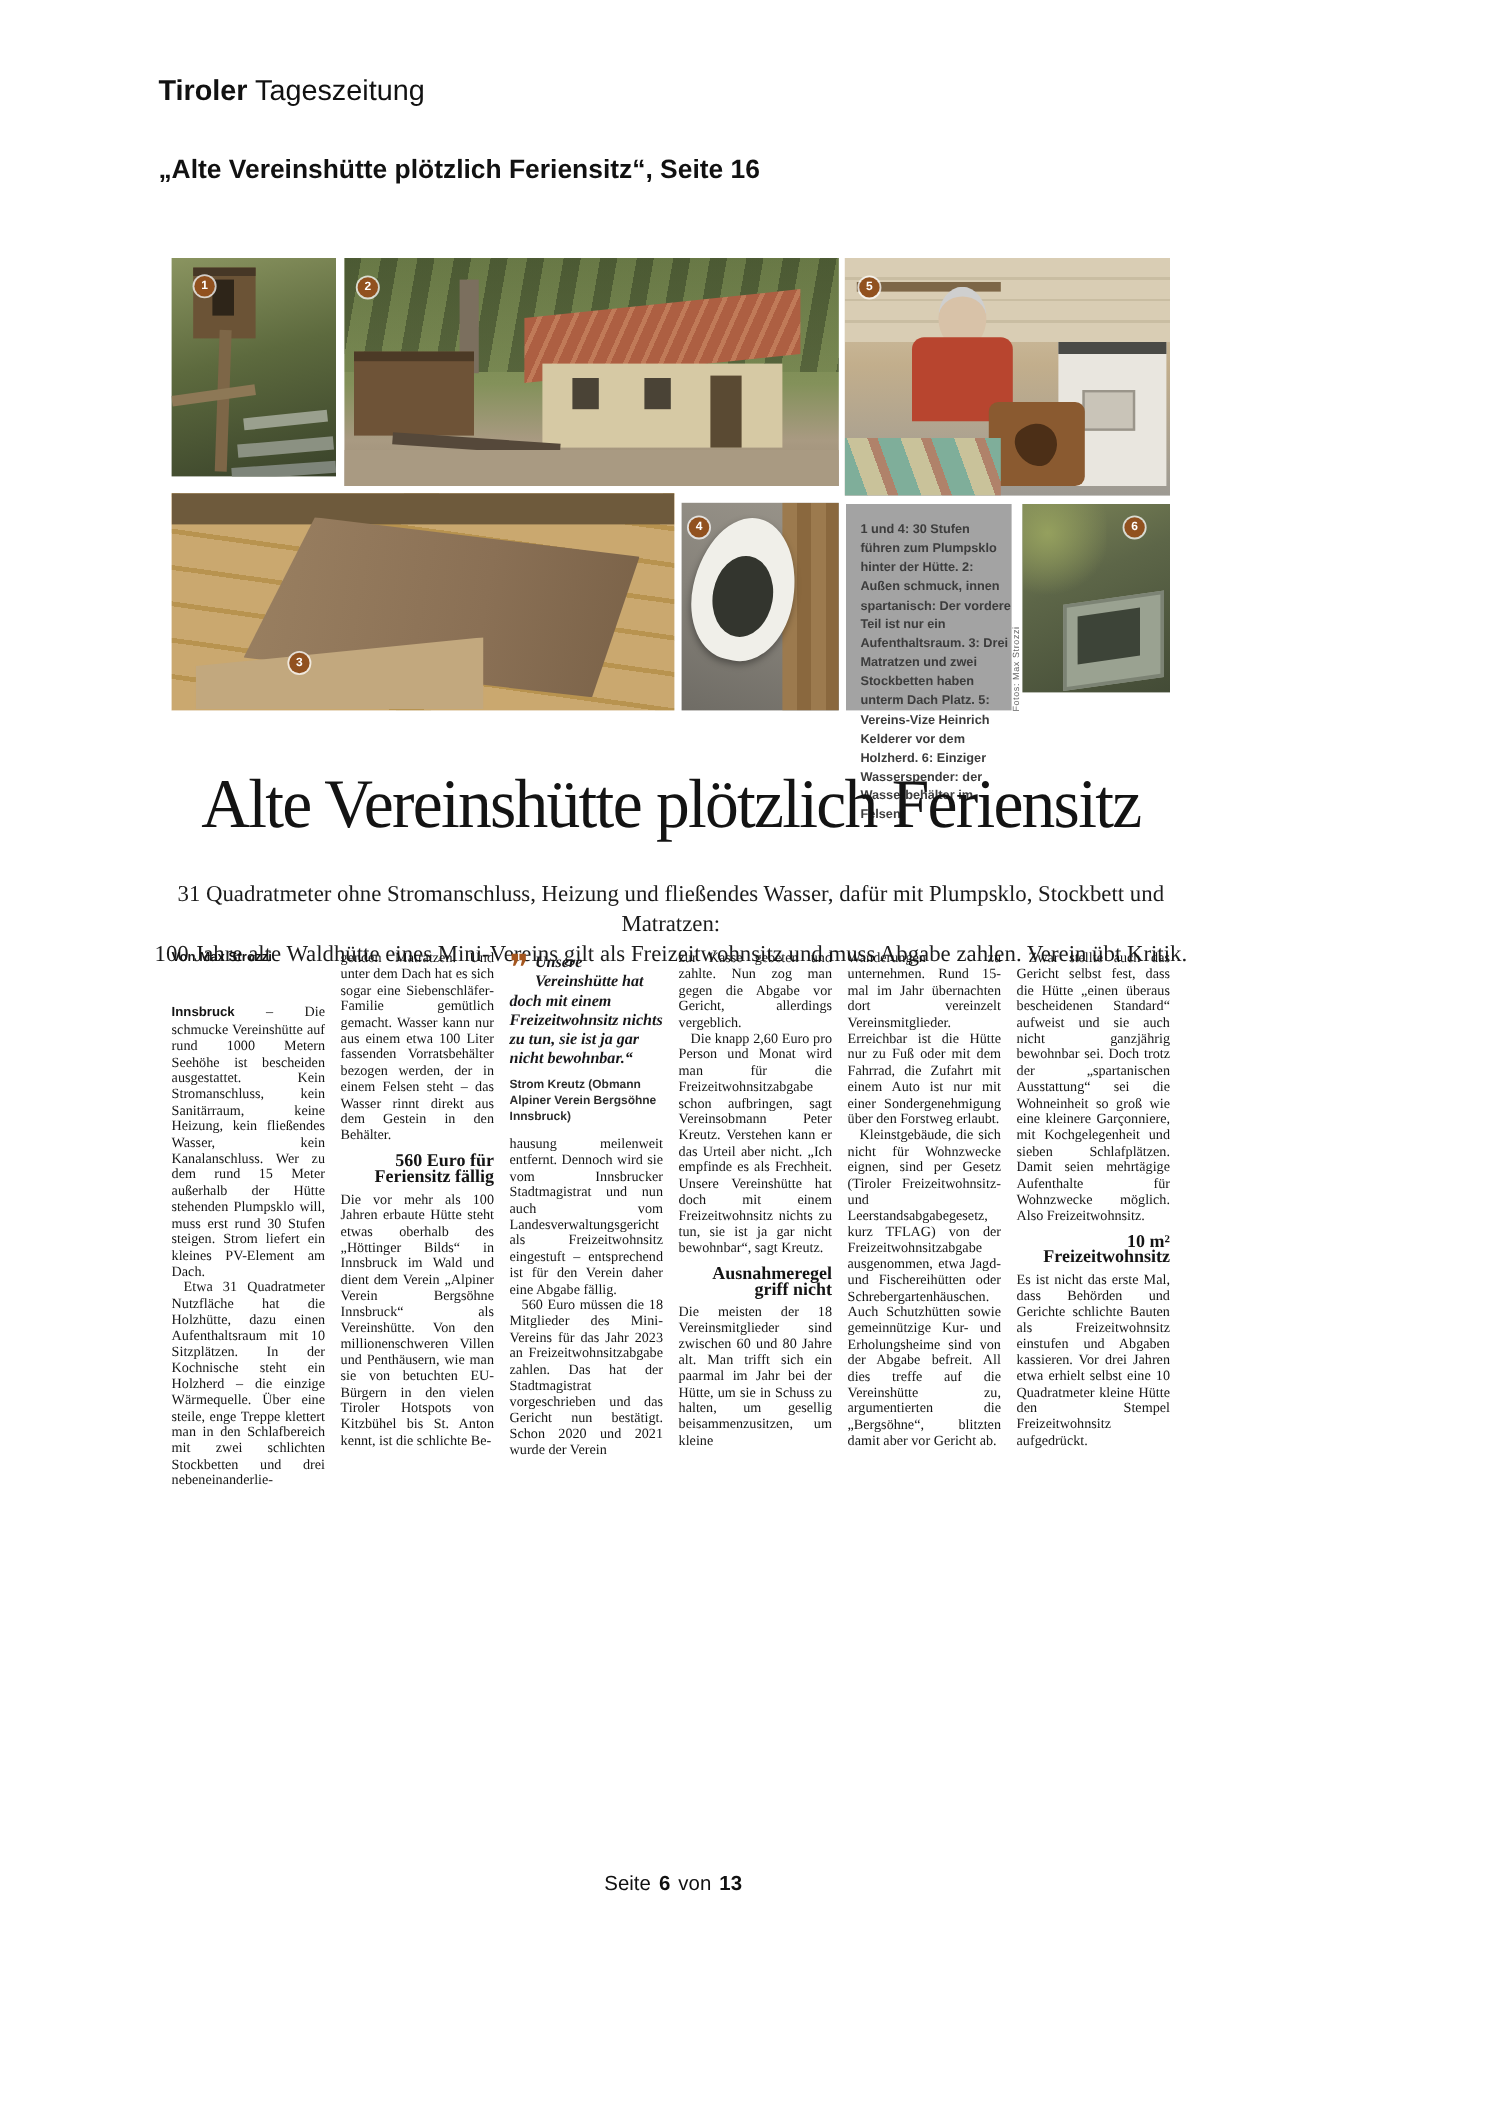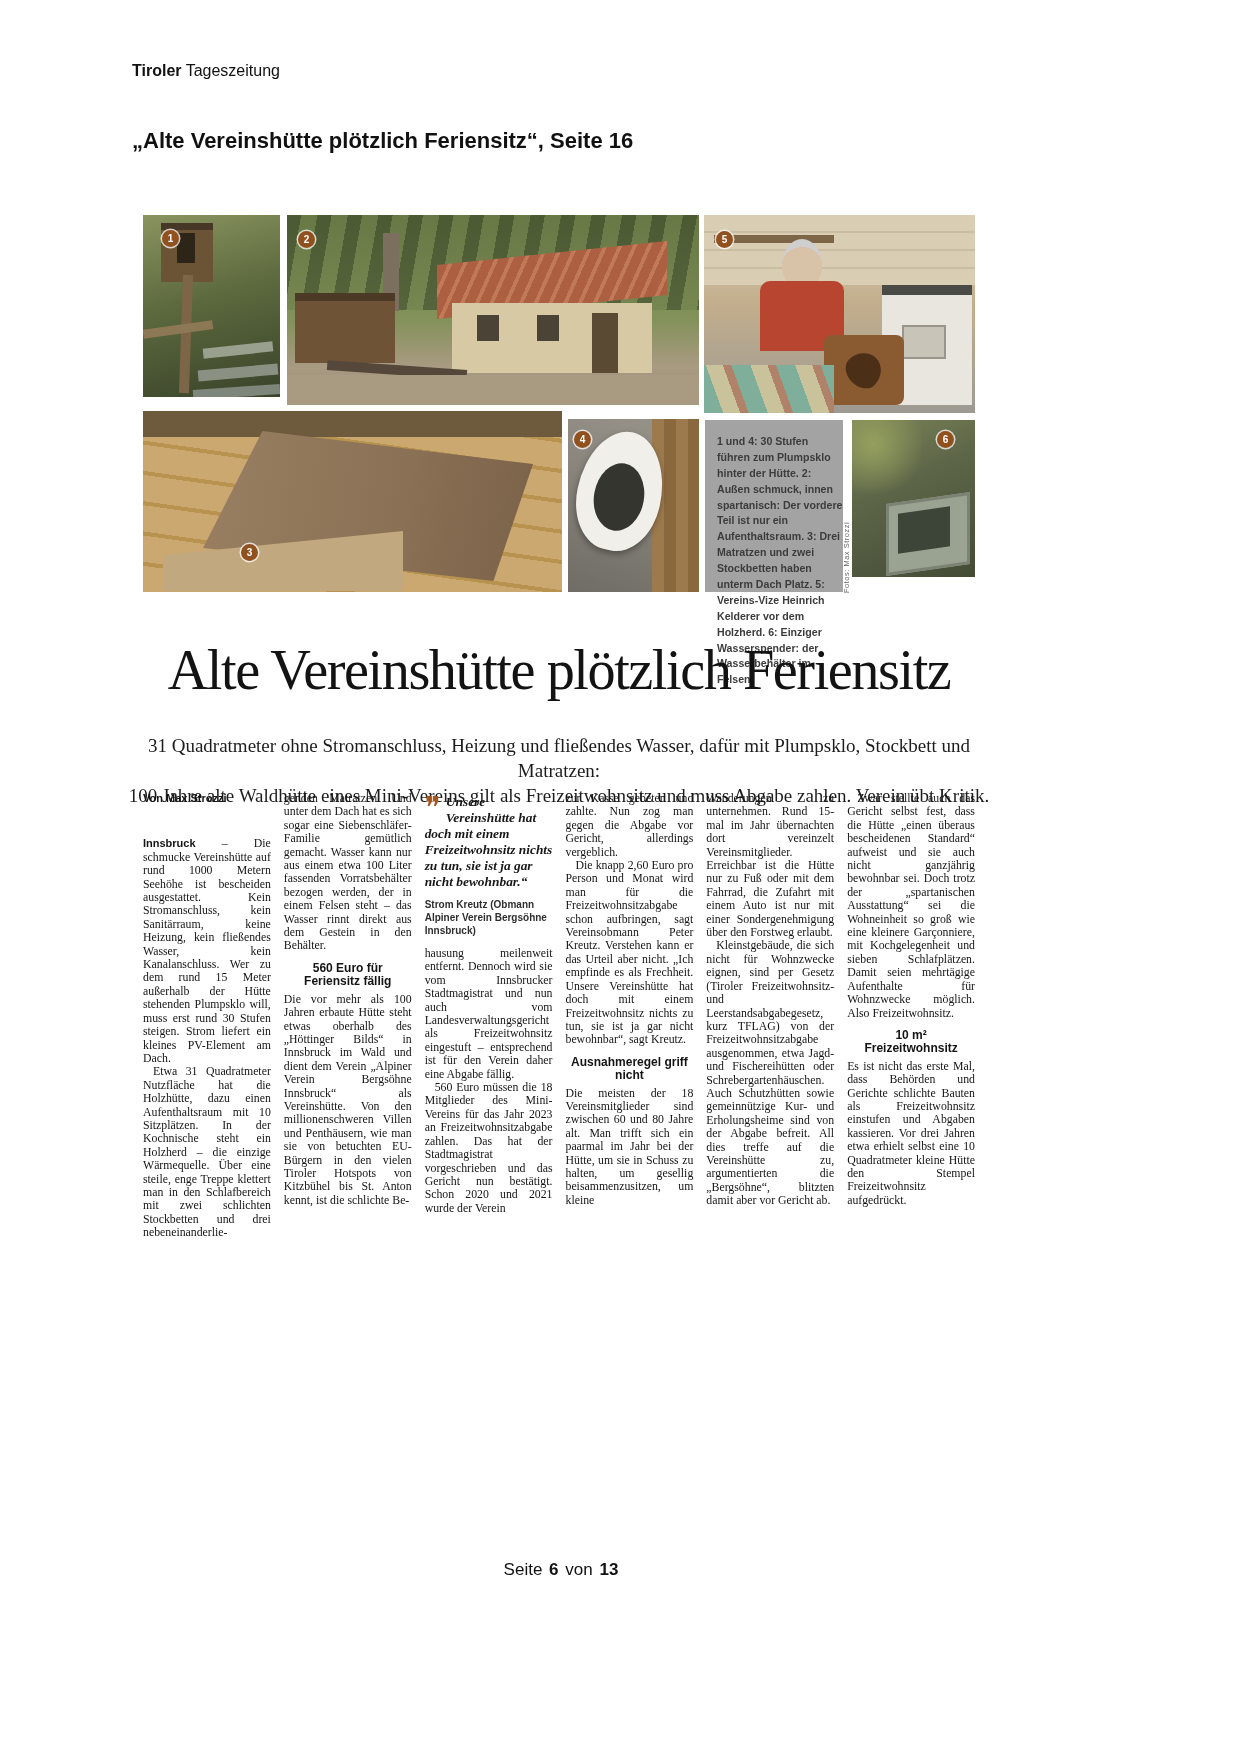--- a/index.html
+++ b/index.html
@@ -2,21 +2,21 @@
 <html lang="de"><head>
 <meta charset="utf-8">
 <style>
   html,body{margin:0;padding:0;background:#e9e9e9;}
   .page{
     position:relative;width:1241px;height:1754px;background:#ffffff;
     margin:0 auto;font-family:"Liberation Sans",sans-serif;color:#1a1a1a;
     overflow:hidden;
   }
   
-  .masthead{position:absolute;left:132px;top:62px;font-size:16px;color:#111;}
+  .masthead{position:absolute;left:132px;top:62px;font-size:24px;color:#111;}
   .masthead .brand-bold{font-weight:bold;}
   .pre-headline{position:absolute;left:132px;top:128px;font-size:22px;font-weight:bold;color:#111;}
 
   
   .collage{position:absolute;left:143px;top:215px;width:832px;height:378px;}
   .photo{position:absolute;overflow:hidden;}
   .shp{position:absolute;}
   .marker{
     position:absolute;width:17px;height:17px;border-radius:50%;
     background:#91511f;color:#fff;font-size:10px;font-weight:bold;
@@ -51,22 +51,22 @@
     position:absolute;left:143px;top:792px;width:832px;
     display:flex;gap:13px;
   }
   .col{flex:1;min-width:0;font-family:"Liberation Serif",serif;font-size:11.8px;
     line-height:13.4px;text-align:justify;color:#141414;}
   .byline{font-family:"Liberation Sans",sans-serif;font-size:11px;font-weight:bold;
     margin:0 0 32px 0;text-align:left;}
   .col p{margin:0;}
   .col p.indent{text-indent:10px;}
   .lead-word{font-family:"Liberation Sans",sans-serif;font-weight:bold;font-size:11px;}
-  .col-subhead{font-family:Liberation Sans, sans-serif;font-size:12px;font-weight:bold;
-    margin:9px 0 4px 0;text-align:center;}
+  .col-subhead{font-family:Liberation Serif, serif;font-size:15px;font-weight:bold;
+    margin:9px 0 4px 0;text-align:right;}
 
   
   .pullquote{margin:2px 0 10px 0;text-align:left;}
   .quote-icon{float:left;font-size:30px;line-height:24px;color:#a4561f;
     font-family:"DejaVu Sans",sans-serif;margin:2px 5px 0 0;}
   .quote-text{font-size:13.4px;font-style:italic;font-weight:bold;line-height:16px;color:#18181a;}
   .quote-attr{clear:both;font-family:"Liberation Sans",sans-serif;font-size:10px;
     font-weight:bold;color:#2e2e2e;line-height:13px;margin-top:8px;}
 
   

